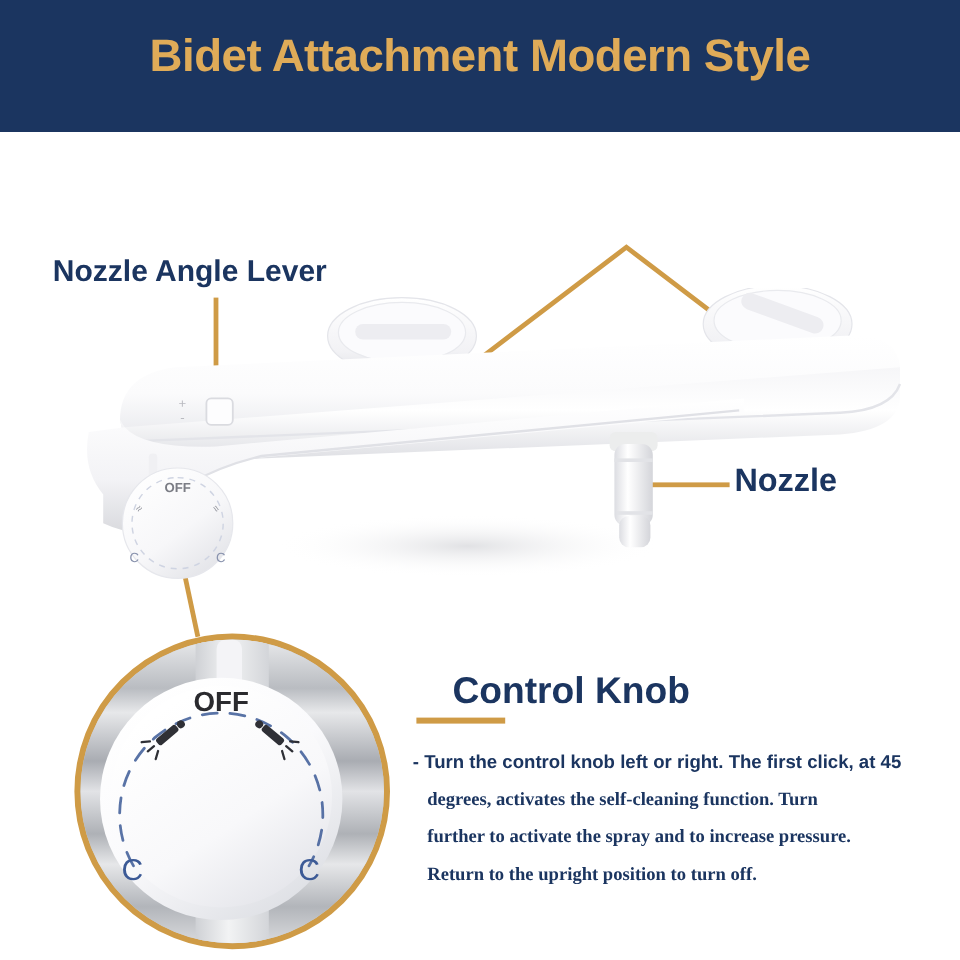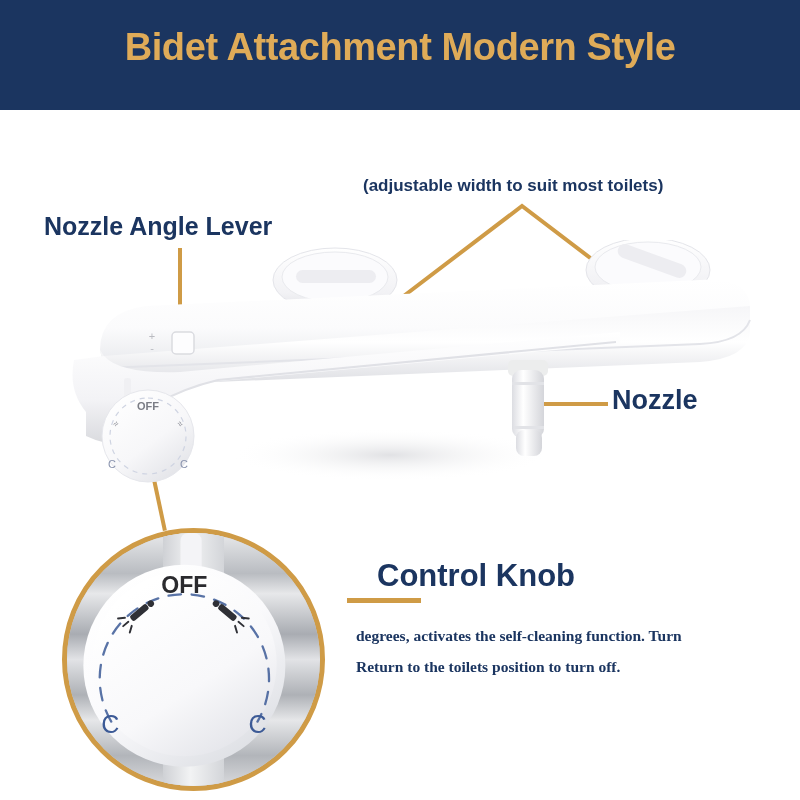--- a/index.html
+++ b/index.html
@@ -83,21 +83,20 @@
   .body-text .ln.indent { padding-left: 12px; font-family: Liberation Serif, serif; }
 </style>
 </head>
 <body>
 
 <div id="page">
 
   <div class="header-band"></div>
   <div class="header-title">Bidet Attachment Modern Style</div>
 
-  <div class="label-nav" id="lbl-mounting-sub">(adjustable width to suit most toilets)</div>
   <div class="label-nav" id="lbl-lever">Nozzle Angle Lever</div>
   <div class="label-nav" id="lbl-nozzle">Nozzle</div>
 
   <svg class="v-lead" viewBox="0 0 300 110" preserveAspectRatio="none">
     <polyline points="8,108 142,6 276,108" fill="none" stroke="#cf9b46" stroke-width="4"></polyline>
   </svg>
   <div class="gold-line" id="lead-lever-v"></div>
   <div class="gold-line" id="lead-nozzle-h"></div>
   <div class="gold-line" id="lead-knob-zoom"></div>
 
@@ -231,17 +230,19 @@
 
       <text x="45" y="208" font-family="Liberation Sans, sans-serif" font-size="26" fill="#3c5a96" text-anchor="middle">C</text>
       <text x="198" y="208" font-family="Liberation Sans, sans-serif" font-size="26" fill="#3c5a96" text-anchor="middle">C</text>
     </svg>
   </div>
 
   <div class="sec-heading">Control Knob</div>
   <div id="heading-rule"></div>
 
   <div class="body-text">
+    <span class="ln">- Turn the control knob left or right. The first click, at 45</span>
     <span class="ln indent">degrees, activates the self-cleaning function. Turn</span>
-    <span class="ln indent">Return to the toilets position to turn off.</span>
+    <span class="ln indent">further to activate the spray and to increase pressure.</span>
+    <span class="ln indent">Return to the upright position to turn off.</span>
   </div>
 
 </div>
 
 </body></html>

